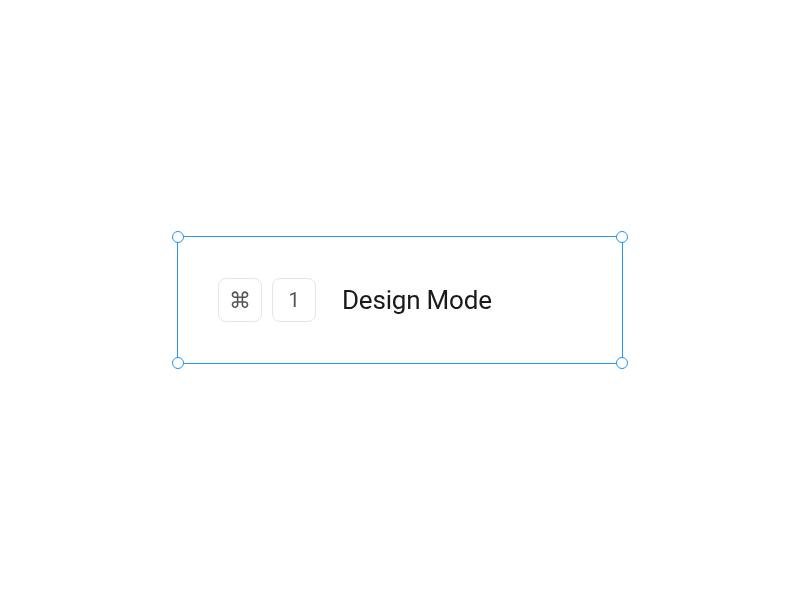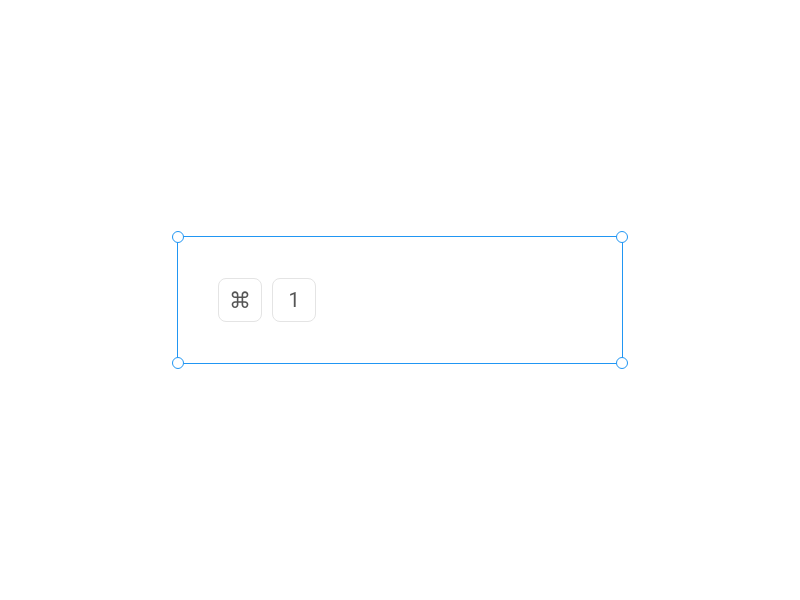--- a/index.html
+++ b/index.html
@@ -70,14 +70,15 @@
 
 <div class="selection-frame">
   <div class="handle handle-tl"></div>
   <div class="handle handle-tr"></div>
   <div class="handle handle-bl"></div>
   <div class="handle handle-br"></div>
 
   <div class="key-group">
     <div class="key key-cmd">⌘</div>
     <div class="key">1</div>
+    <span class="label">Design Mode</span>
   </div>
 </div>
 
 </body></html>

